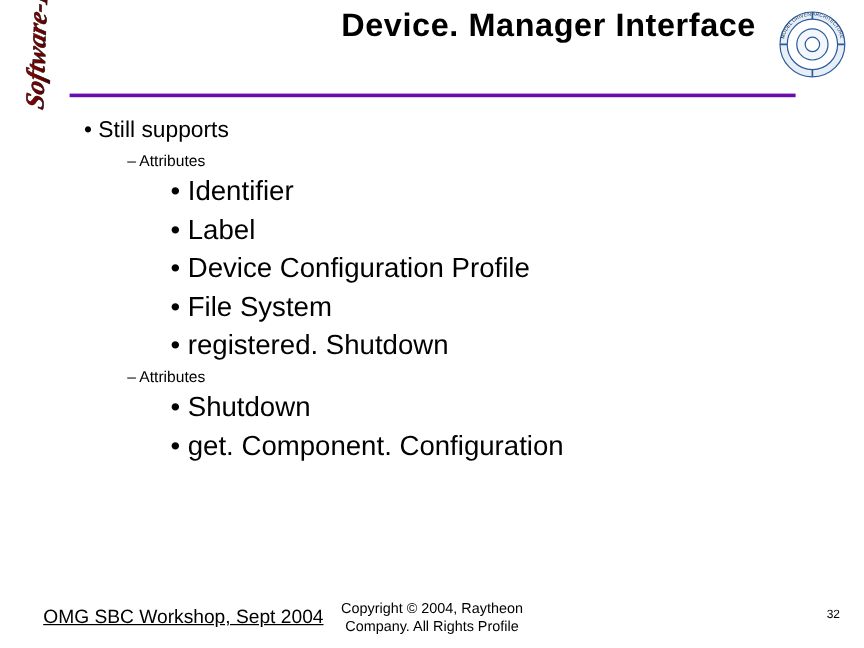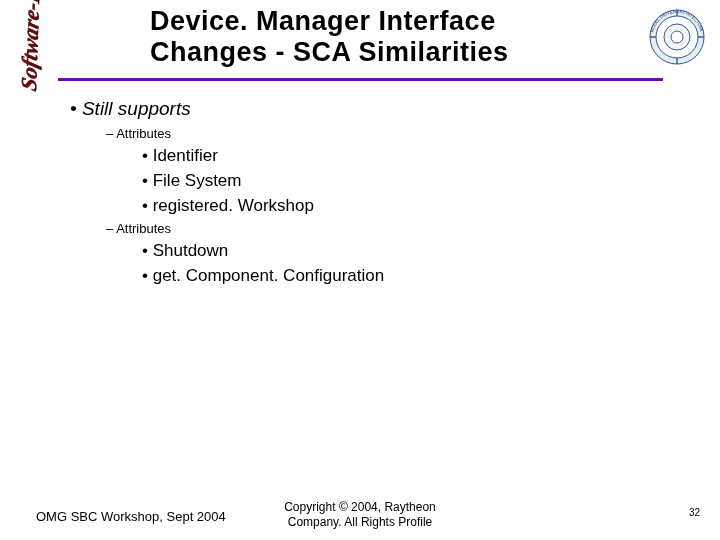--- a/index.html
+++ b/index.html
@@ -26,21 +26,21 @@
     height: 58px;
   }
   .logo svg { width: 58px; height: 58px; }
 
   
   .title {
     position: absolute;
     top: 6px;
     left: 150px;
     width: 480px;
-    text-align: left;
+    text-align: right;
     font-size: 27px;
     font-weight: bold;
     line-height: 1.15;
     letter-spacing: 0.5px;
   }
 
   .title-underline {
     position: absolute;
     top: 78px;
     left: 58px;
@@ -50,33 +50,34 @@
   }
 
   
   .body {
     position: absolute;
     top: 98px;
     left: 70px;
     width: 600px;
     font-size: 19px;
   }
-  .body .l1 { margin-bottom: 6px; font-style: italic; }
+  .body .l1 { margin-bottom: 6px; }
   .body .l1::before { content: "•  "; font-size: 19px; }
   .body .l2 { margin-left: 36px; font-size: 13px; margin-bottom: 5px; }
   .body .l2::before { content: "–  "; }
-  .body .l3 { margin-left: 72px; font-size: 17px; margin-bottom: 5px; }
+  .body .l3 { margin-left: 72px; font-size: 23px; margin-bottom: 5px; }
   .body .l3::before { content: "•  "; }
 
   
   .footer-left {
     position: absolute;
     bottom: 16px;
     left: 36px;
-    font-size: 13px;
+    font-size: 16px;
+    text-decoration: underline;
   }
   .footer-center {
     position: absolute;
     bottom: 10px;
     left: 0;
     width: 720px;
     text-align: center;
     font-size: 12px;
     line-height: 1.25;
   }
@@ -120,31 +121,32 @@
       </g>
       <path id="tp" d="M29,29 m-24,0 a24,24 0 1,1 48,0 a24,24 0 1,1 -48,0" fill="none"></path>
       <text font-size="4.2" fill="#1a3a6a" font-family="Arial">
         <textPath href="#tp" startOffset="3%">MODEL DRIVEN ARCHITECTURE</textPath>
       </text>
     </svg>
   </div>
 
   <div class="title">
     <div>Device. Manager Interface</div>
-    <div>Changes - SCA Similarities</div>
   </div>
   <div class="title-underline"></div>
 
   <div class="body">
     <div class="l1">Still supports</div>
 
     <div class="l2">Attributes</div>
     <div class="l3">Identifier</div>
+    <div class="l3">Label</div>
+    <div class="l3">Device Configuration Profile</div>
     <div class="l3">File System</div>
-    <div class="l3">registered. Workshop</div>
+    <div class="l3">registered. Shutdown</div>
 
     <div class="l2">Attributes</div>
     <div class="l3">Shutdown</div>
     <div class="l3">get. Component. Configuration</div>
   </div>
 
   <div class="footer-left">OMG SBC Workshop, Sept 2004</div>
   <div class="footer-center">
     <div>Copyright © 2004, Raytheon</div>
     <div>Company. All Rights Profile</div>

